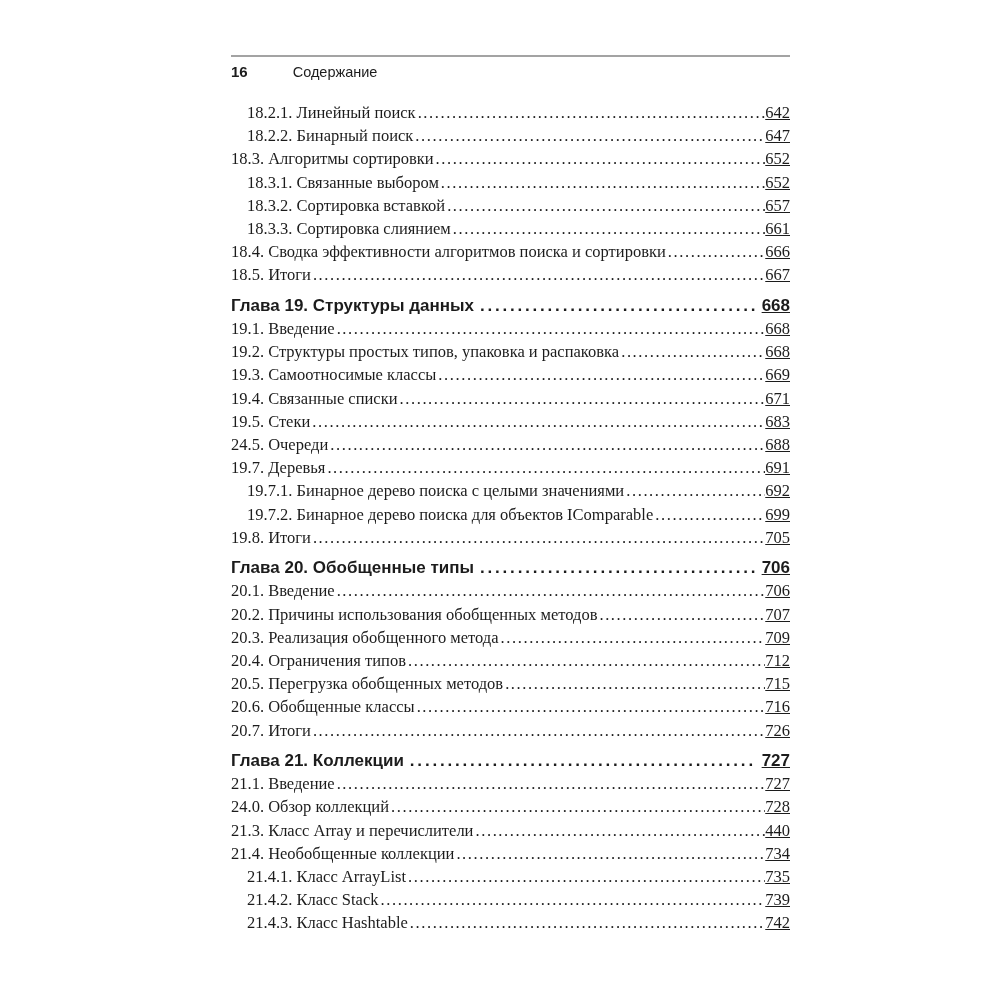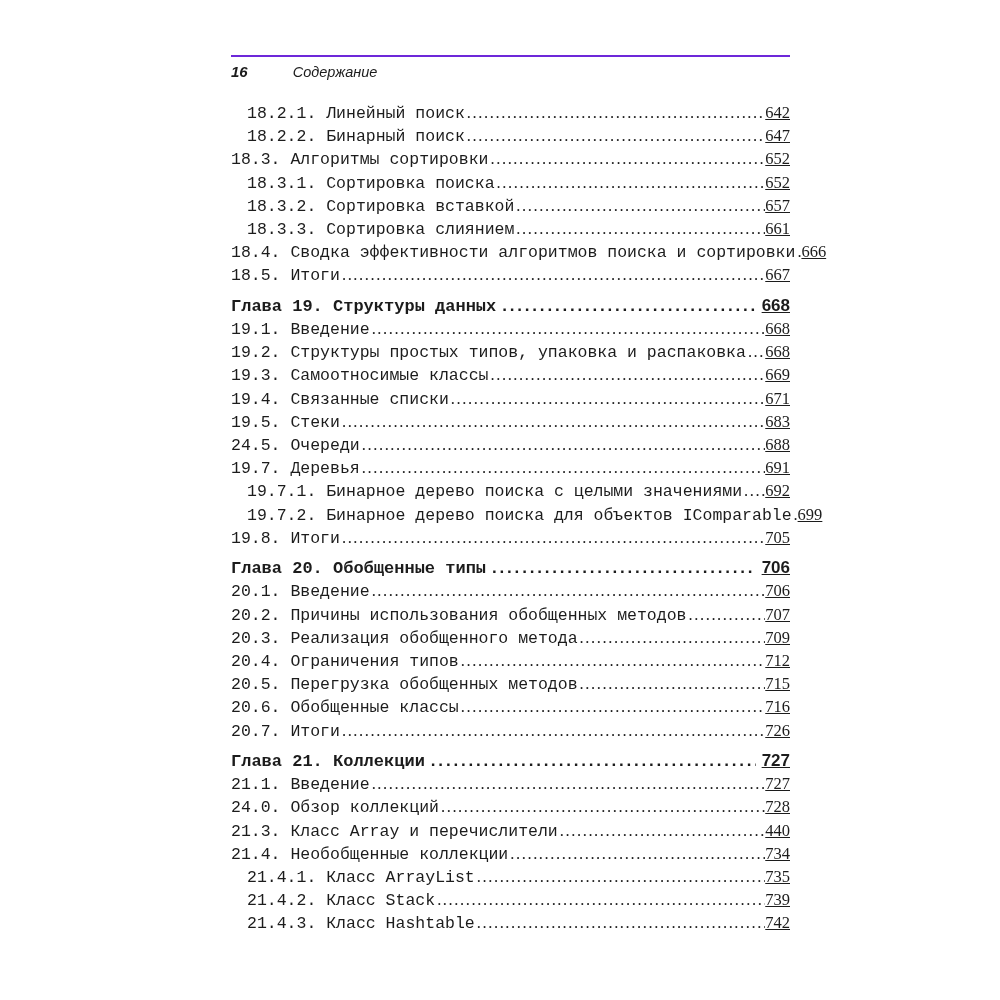--- a/index.html
+++ b/index.html
@@ -11,26 +11,25 @@
     position: relative;
     overflow: hidden;
   }
   .page-content {
     position: absolute;
     left: 231px;
     top: 55px;
     width: 559px;
   }
   .running-header {
-    border-top: 2px solid #6d28d9;
+    border-top: 2px solid #a3a3a3;
     padding-top: 6px;
     display: flex;
     align-items: baseline;
     font-family: "Liberation Sans", sans-serif;
-    font-style: italic;
   }
   .folio {
     font-weight: bold;
     font-size: 15px;
   }
   .running-title {
     margin-left: 45px;
     font-size: 14.5px;
   }
   .toc { margin-top: 21px; }
@@ -50,21 +49,21 @@
   .chapter-heading {
     font-family: "Liberation Sans", sans-serif;
     font-weight: bold;
     font-size: 17px;
     height: 23.5px;
     line-height: 23.5px;
     margin-top: 7px;
     text-align: right;
   }
 
-  .entry-label { white-space: nowrap; font-family: Liberation Mono, monospace; }
+  .entry-label { white-space: nowrap; }
   .entry-page  { white-space: nowrap; text-decoration: underline; }
 
   .dots {
     flex: 1 1 auto;
     overflow: hidden;
     white-space: nowrap;
     min-width: 6px;
   }
   .dots::after {
     content: "..................................................................................................................................................................................................";
@@ -96,21 +95,21 @@
           <span class="entry-label">18.2.2. Бинарный поиск</span>
           <span class="dots"></span>
           <span class="entry-page">647</span>
         </div>
         <div class="toc-entry level-1">
           <span class="entry-label">18.3. Алгоритмы сортировки</span>
           <span class="dots"></span>
           <span class="entry-page">652</span>
         </div>
         <div class="toc-entry level-2">
-          <span class="entry-label">18.3.1. Сортировка поиска</span>
+          <span class="entry-label">18.3.1. Связанные выбором</span>
           <span class="dots"></span>
           <span class="entry-page">652</span>
         </div>
         <div class="toc-entry level-2">
           <span class="entry-label">18.3.2. Сортировка вставкой</span>
           <span class="dots"></span>
           <span class="entry-page">657</span>
         </div>
         <div class="toc-entry level-2">
           <span class="entry-label">18.3.3. Сортировка слиянием</span>

